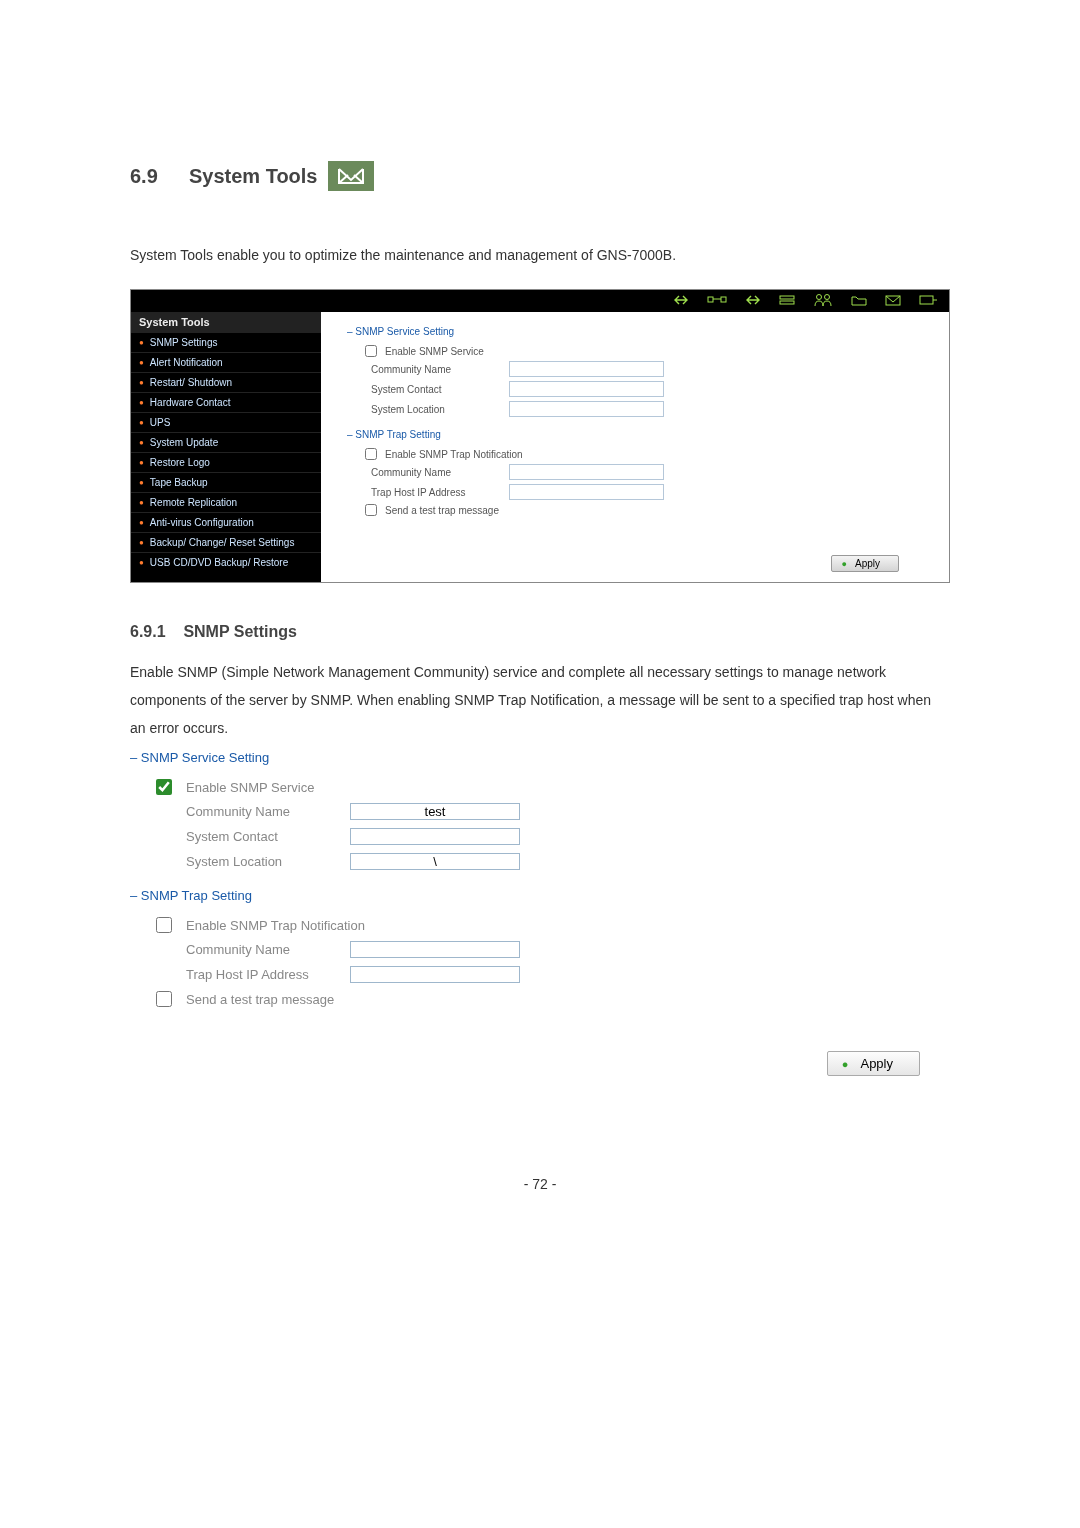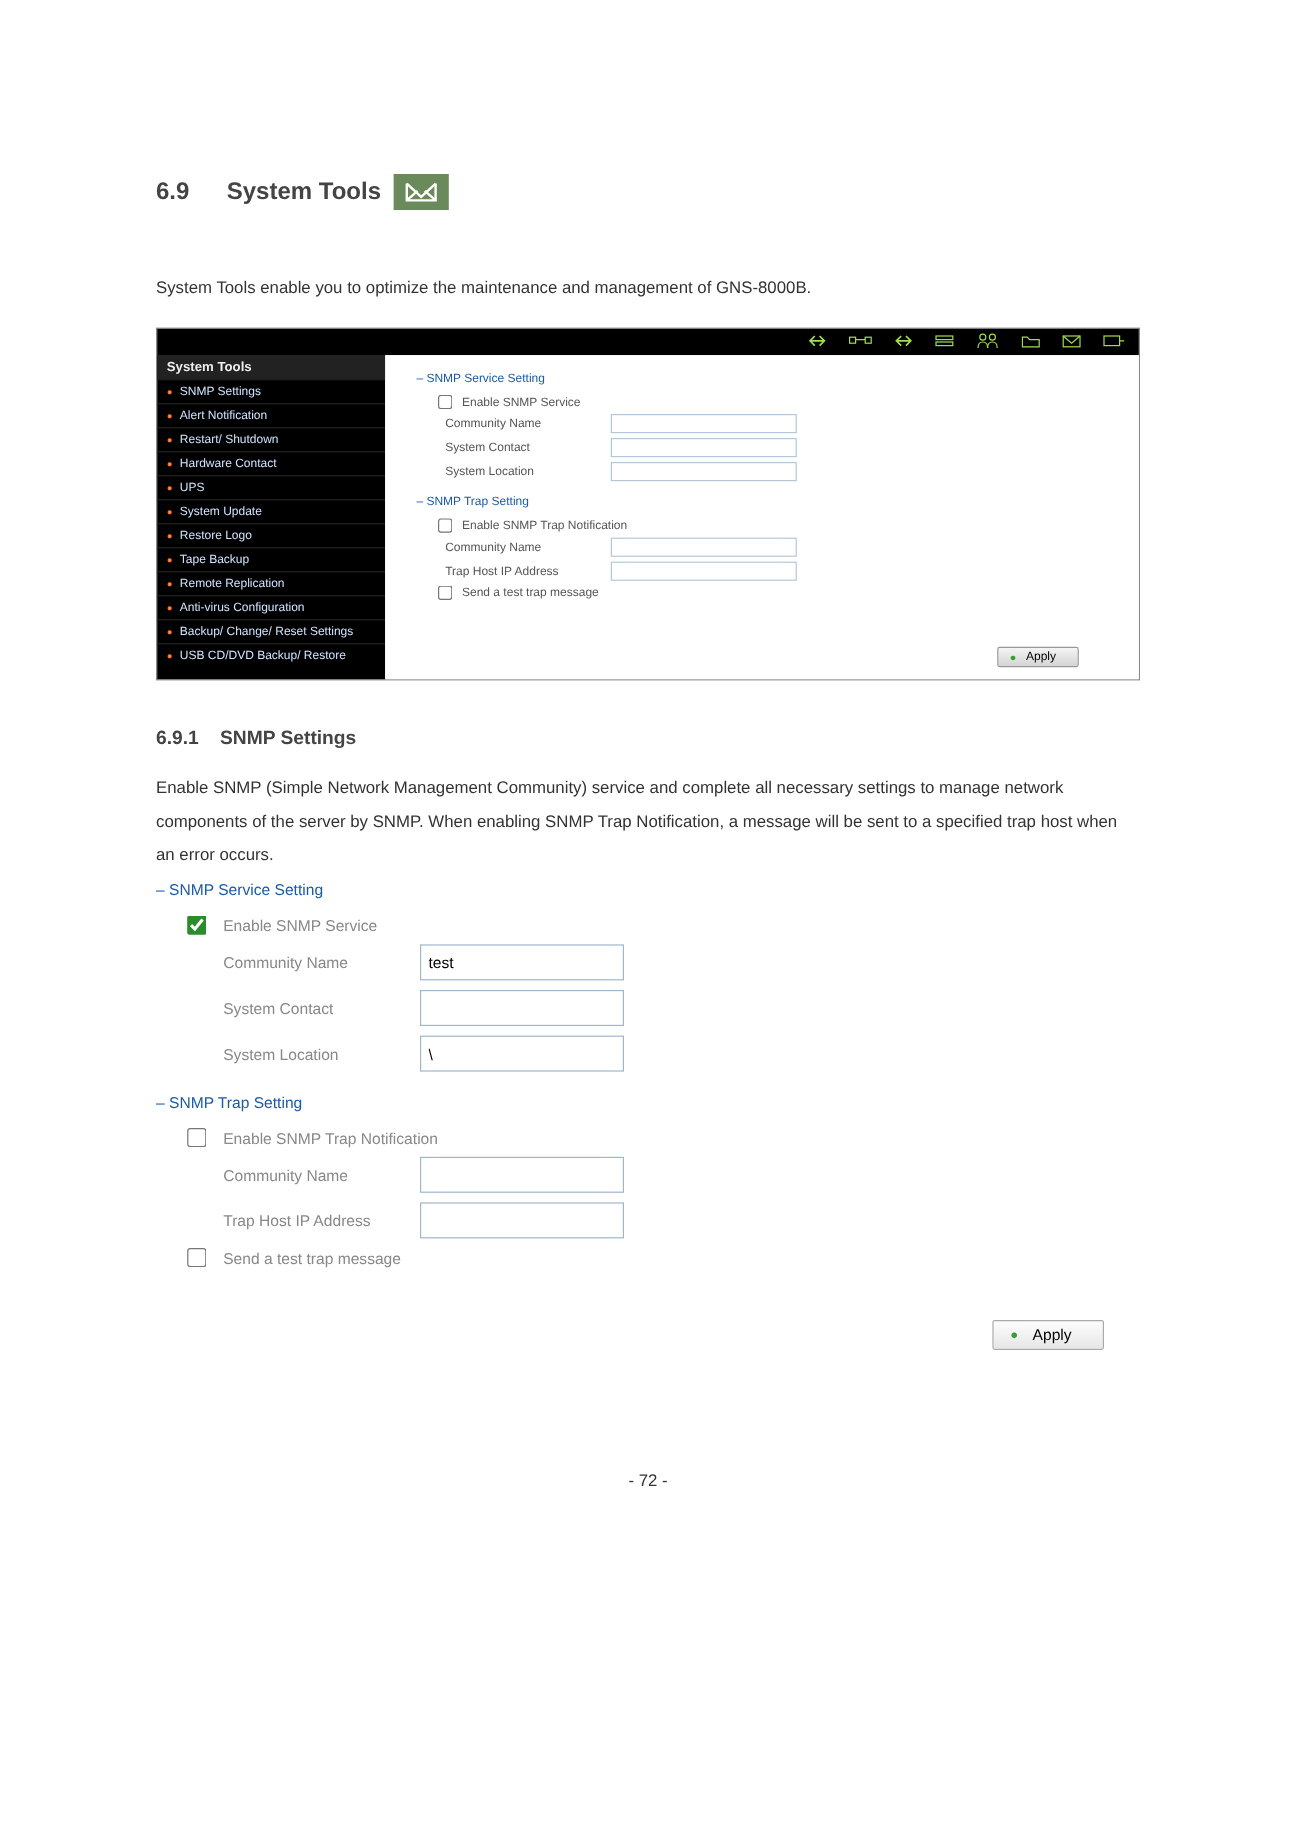--- a/index.html
+++ b/index.html
@@ -12,20 +12,21 @@
     font-size: 14px;
   }
   .h2 {
     font-weight: bold;
     font-size: 20px;
     color: #444;
     display: flex;
     align-items: center;
     gap: 10px;
     margin-bottom: 50px;
+    margin-top: 16px;
   }
   .h2 .icon-box {
     background: #6b8a5b;
     width: 46px;
     height: 30px;
     display: flex;
     align-items: center;
     justify-content: center;
   }
   .intro {
@@ -149,24 +150,25 @@
   .shot2 .grp { padding-left: 26px; }
   .shot2 .row2 {
     display: flex;
     align-items: center;
     gap: 14px;
     padding: 4px 0;
   }
   .shot2 .row2 .lbl2 { width: 150px; color: #888; }
   .shot2 input[type=text] {
     border: 1px solid #9fb7cc;
-    height: 30px;
+    height: 17px;
     width: 170px;
     font-size: 13px;
     padding: 0 6px;
+    text-align: center;
   }
   .shot2 .cb2 {
     width: 16px; height: 16px;
     accent-color: #2c8c2c;
   }
   .shot2 .applyrow {
     display: flex;
     justify-content: flex-end;
     margin-top: 40px;
     padding-right: 30px;
@@ -200,21 +202,21 @@
   <span class="icon-box">
     <svg width="28" height="18" viewBox="0 0 28 18">
       <polyline points="2,2 14,13 26,2" fill="none" stroke="#fff" stroke-width="2"></polyline>
       <polyline points="2,2 2,16 26,16 26,2" fill="none" stroke="#fff" stroke-width="2"></polyline>
       <line x1="2" y1="16" x2="11" y2="8" stroke="#fff" stroke-width="2"></line>
       <line x1="26" y1="16" x2="17" y2="8" stroke="#fff" stroke-width="2"></line>
     </svg>
   </span>
 </div>
 
-<p class="intro">System Tools enable you to optimize the maintenance and management of GNS-8000B.</p>
+<p class="intro">System Tools enable you to optimize the maintenance and management of GNS-7000B.</p>
 
 <div class="shot1">
   <div class="topbar">
     <span class="ticon">
       <svg width="16" height="12" viewBox="0 0 16 12">
           <path d="M2 6 L14 6 M10 2 L14 6 L10 10 M6 2 L2 6 L6 10" stroke="#9fdf4d" stroke-width="1.4" fill="none"></path>
         </svg>
     </span>
     <span class="ticon">
       <svg width="20" height="12" viewBox="0 0 20 12">

